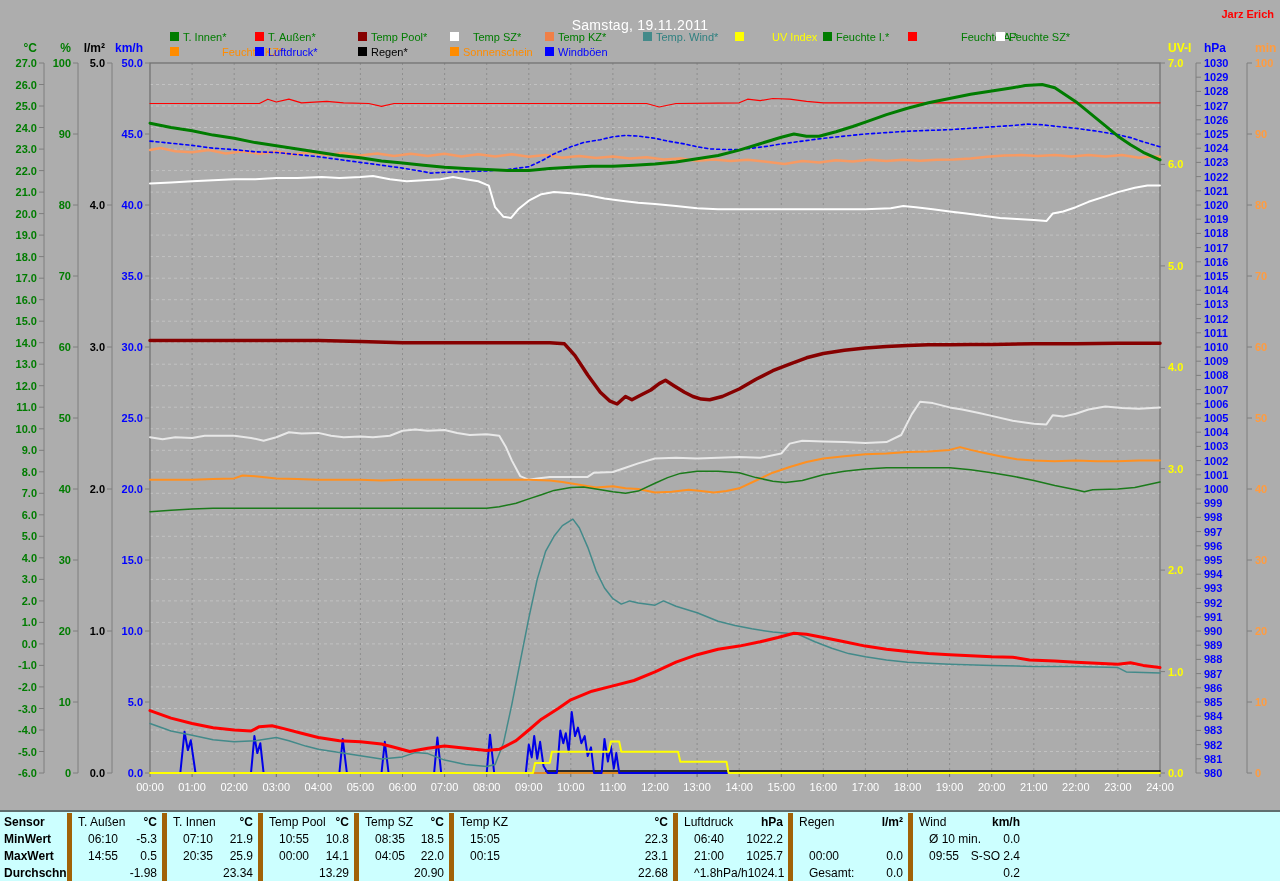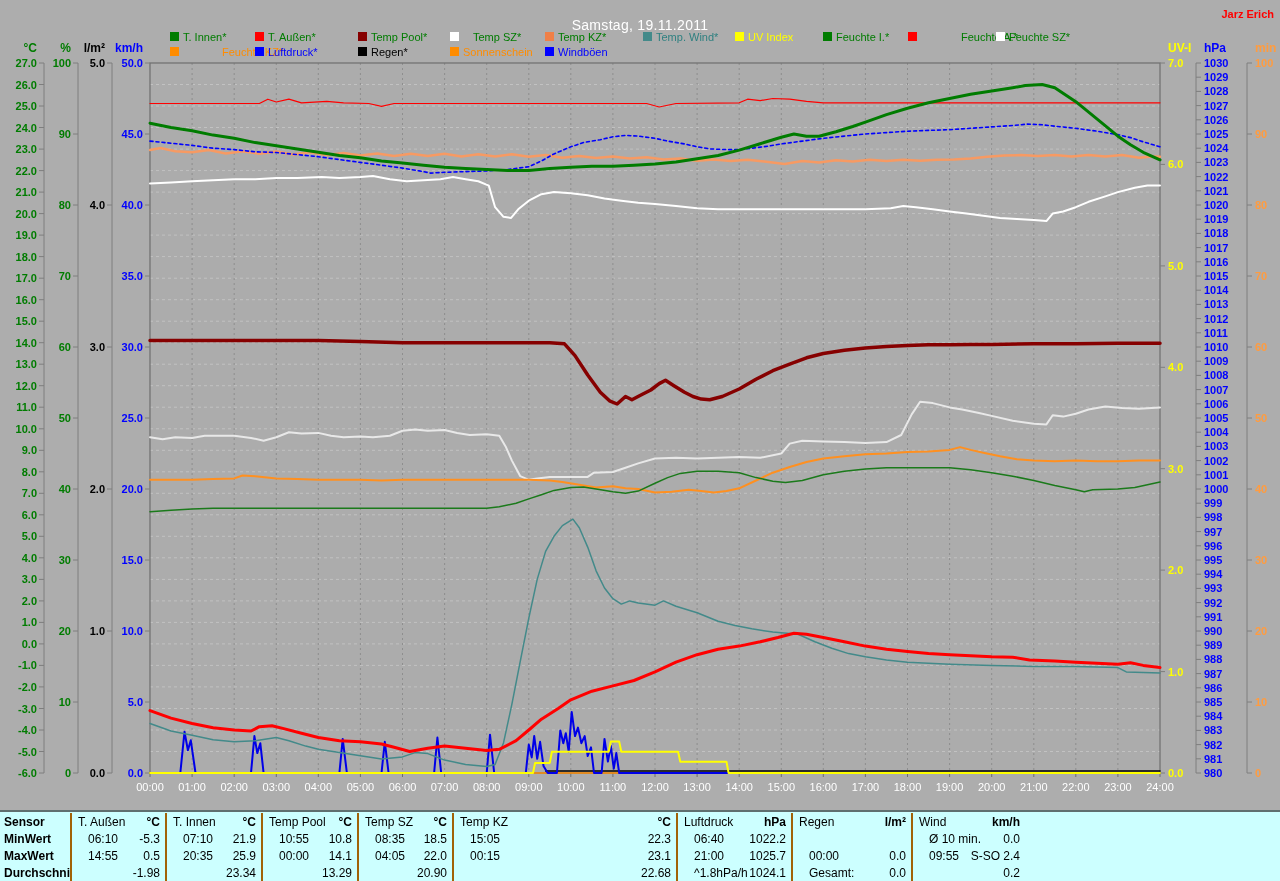--- a/index.html
+++ b/index.html
@@ -13,21 +13,21 @@
        grid-auto-rows:15px}
   .lg-item{display:flex;align-items:center;gap:4px;font-size:11px;white-space:nowrap}
   .sw{width:9px;height:9px;display:inline-block;flex:0 0 9px}
   #chart{position:absolute;left:0;top:0}
   svg text{font-family:"Liberation Sans",sans-serif}
   #wxtable{position:absolute;left:0;top:810px;width:1280px;height:71px;background:#CCFFFF;
        border-top:2px solid #5F6F6F;display:grid;box-sizing:border-box;padding-top:1px;
        grid-template-columns:72px 95px 96px 96px 95px 224px 115px 120px 112px 1fr;
        grid-auto-rows:17px;font-size:12px;color:#000}
   .tcell{display:flex;align-items:center;justify-content:space-between;
-       padding:0 5px 0 6px;border-right:2px solid #a16207;white-space:nowrap;overflow:hidden}
+       padding:0 5px 0 6px;border-right:5px solid #a16207;white-space:nowrap;overflow:hidden}
   .tcell.nb{border-right:none}
   .tcell.rowlab{font-weight:bold;padding-left:4px;justify-content:flex-start}
   .tcell .gname{font-weight:normal}
   .tcell .gunit{font-weight:bold}
   .tcell .t{padding-left:10px}
 </style>
 </head>
 <body>
 
 <div id="page-title">Samstag, 19.11.2011</div>
@@ -52,21 +52,21 @@
     <div class="lg-item">
       <span class="sw" style="background: rgb(240, 128, 72);"></span>
       <span style="color: rgb(0, 124, 0);">Temp KZ*</span>
     </div>
     <div class="lg-item">
       <span class="sw" style="background: rgb(67, 138, 138);"></span>
       <span style="color: rgb(47, 128, 128);">Temp. Wind*</span>
     </div>
     <div class="lg-item">
       <span class="sw" style="background: rgb(255, 255, 0);"></span>
-      <span style="color: rgb(255, 255, 0);">UV Index</span>
+      <span style="color: rgb(255, 255, 0); margin-left: 24px;">UV Index</span>
     </div>
     <div class="lg-item">
       <span class="sw" style="background: rgb(0, 124, 0);"></span>
       <span style="color: rgb(0, 124, 0);">Feuchte I.*</span>
     </div>
     <div class="lg-item">
       <span class="sw" style="background: rgb(255, 0, 0);"></span>
       <span style="color: rgb(0, 124, 0); padding-left: 40px;">Feuchte A.*</span>
     </div>
     <div class="lg-item">

